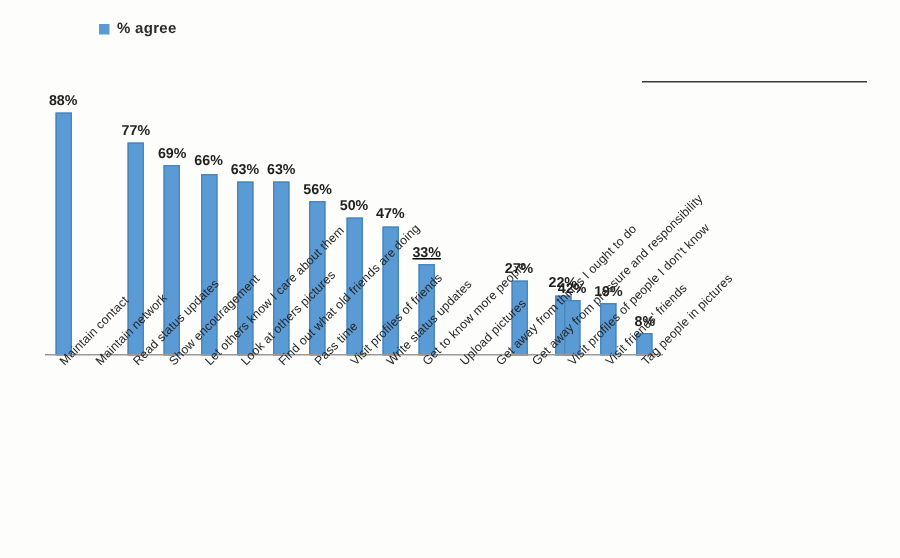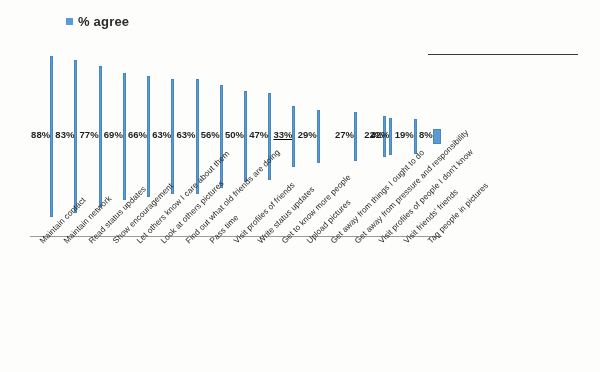--- a/index.html
+++ b/index.html
@@ -31,21 +31,21 @@
     align-items: center;
     gap: 5px;
   }
   #legend .swatch {
     width: 7px;
     height: 7px;
     background: #5b9bd5;
     display: block;
   }
   #legend .legend-label {
-    font-size: 13px;
+    font-size: 10px;
     font-weight: bold;
     color: #2b2b2b;
     letter-spacing: .2px;
   }
 
   
   #plot {
     position: absolute;
     left: 30px;
     top: 36px;
@@ -59,22 +59,23 @@
     width: 412px;
     height: 1px;
     background: #9a9a9a;
   }
 
   .bar-group {
     position: absolute;
     bottom: 0;
     width: 22px;
     display: flex;
-    flex-direction: row;
+    flex-direction: column;
     align-items: center;
+    justify-content: flex-end;
     height: 100%;
   }
   .bar-value {
     font-size: 9.5px;
     font-weight: bold;
     color: #1f1f1f;
     line-height: 1;
     margin-bottom: 3px;
     white-space: nowrap;
   }
@@ -137,24 +138,20 @@
   <div id="legend">
     <span class="swatch"></span>
     <span class="legend-label">% agree</span>
   </div>
 
   <div id="plot">
       <div class="bar-group" style="left: 1.11765px;">
         <div class="bar-value">88%</div>
         <div class="bar-rect" style="height: 161.845px; background: rgb(91, 155, 213); border-color: rgb(74, 135, 189);"></div>
       </div>
-      <div class="bar-group" style="left: 25.3529px;">
-        <div class="bar-value">83%</div>
-        <div class="bar-rect" style="height: 152.649px; background: rgb(91, 155, 213); border-color: rgb(74, 135, 189);"></div>
-      </div>
       <div class="bar-group" style="left: 49.5882px;">
         <div class="bar-value">77%</div>
         <div class="bar-rect" style="height: 141.615px; background: rgb(91, 155, 213); border-color: rgb(74, 135, 189);"></div>
       </div>
       <div class="bar-group" style="left: 73.8235px;">
         <div class="bar-value">69%</div>
         <div class="bar-rect" style="height: 126.901px; background: rgb(91, 155, 213); border-color: rgb(74, 135, 189);"></div>
       </div>
       <div class="bar-group" style="left: 98.0588px;">
         <div class="bar-value">66%</div>
@@ -176,24 +173,20 @@
         <div class="bar-value">50%</div>
         <div class="bar-rect" style="height: 91.9575px; background: rgb(91, 155, 213); border-color: rgb(74, 135, 189);"></div>
       </div>
       <div class="bar-group" style="left: 219.235px;">
         <div class="bar-value">47%</div>
         <div class="bar-rect" style="height: 86.44px; background: rgb(91, 155, 213); border-color: rgb(74, 135, 189);"></div>
       </div>
       <div class="bar-group" style="left: 243.471px; text-decoration: underline;">
         <div class="bar-value">33%</div>
         <div class="bar-rect" style="height: 60.6919px; background: rgb(91, 155, 213); border-color: rgb(74, 135, 189);"></div>
-      </div>
-      <div class="bar-group" style="left: 267.706px;">
-        <div class="bar-value">29%</div>
-        <div class="bar-rect" style="height: 53.3353px; background: rgb(91, 155, 213); border-color: rgb(74, 135, 189);"></div>
       </div>
       <div class="bar-group" style="left: 305px;">
         <div class="bar-value">27%</div>
         <div class="bar-rect" style="height: 49.657px; background: rgb(91, 155, 213); border-color: rgb(74, 135, 189);"></div>
       </div>
       <div class="bar-group" style="left: 316.176px; margin-left: 18px;">
         <div class="bar-value">22%</div>
         <div class="bar-rect" style="height: 40.4613px; background: rgb(91, 155, 213); border-color: rgb(74, 135, 189);"></div>
       </div>
       <div class="bar-group" style="left: 340.412px;">

